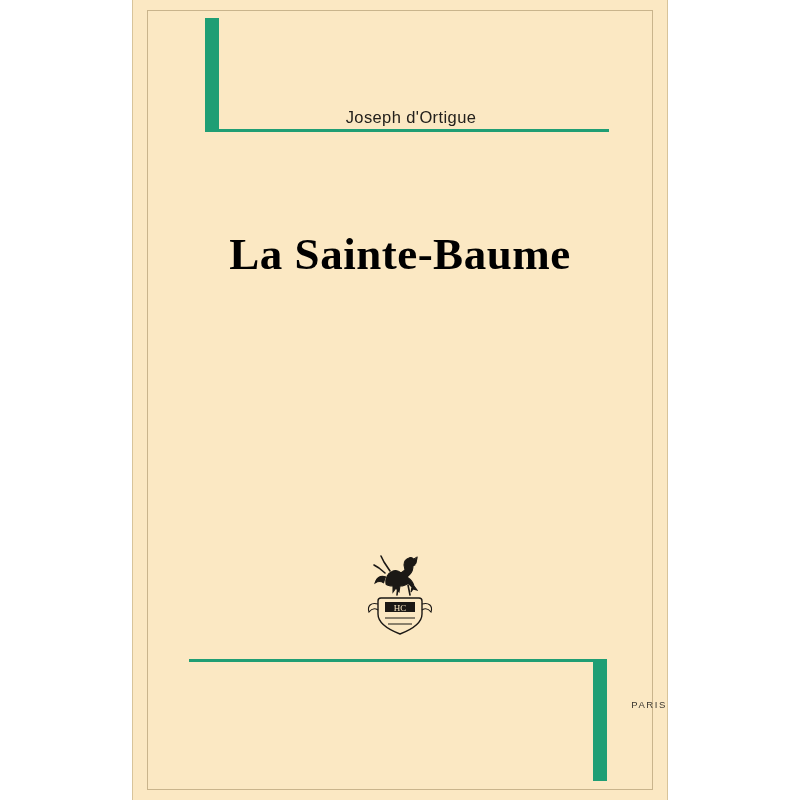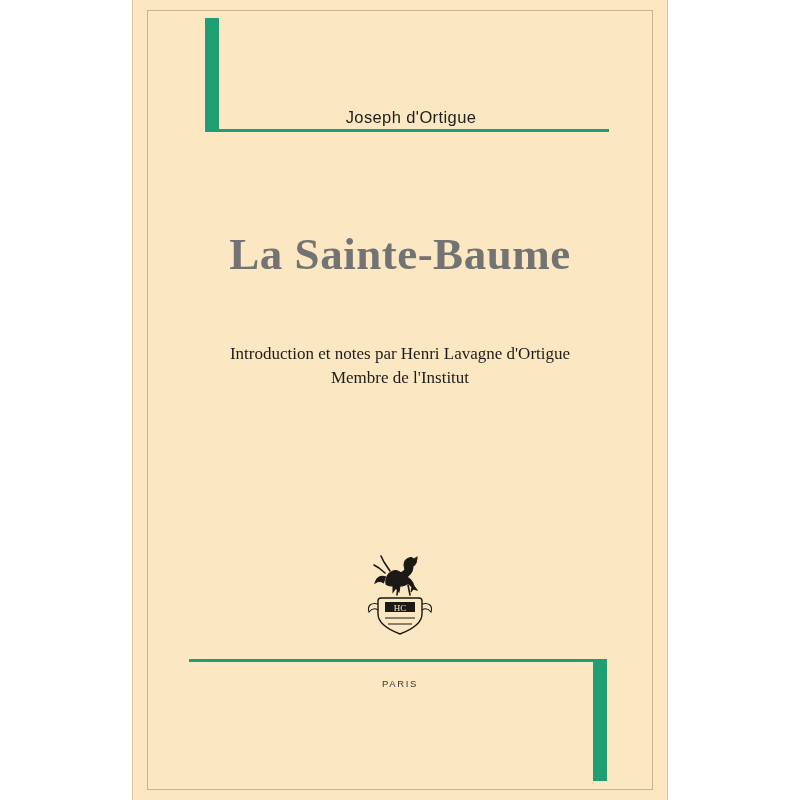--- a/index.html
+++ b/index.html
@@ -99,21 +99,21 @@
   #title {
     position: absolute;
     left: 0;
     right: 0;
     top: 228px;
     text-align: center;
     font-family: "Liberation Serif", serif;
     font-size: 45px;
     font-weight: bold;
     letter-spacing: 0.5px;
-    color: #737373;
+    color: #000000;
   }
 
   
   #subtitle {
     position: absolute;
     left: 0;
     right: 0;
     top: 342px;
     text-align: center;
     font-family: "Liberation Serif", serif;
@@ -144,22 +144,22 @@
     text-align: center;
     font-family: "Liberation Sans", sans-serif;
     font-size: 14.5px;
     letter-spacing: 1.2px;
     color: #23201c;
   }
   #publisher-city {
     position: absolute;
     left: 0;
     right: 0;
-    top: 678px;
-    text-align: center;
+    top: 699px;
+    text-align: right;
     font-family: "Liberation Sans", sans-serif;
     font-size: 9.5px;
     letter-spacing: 1.6px;
     color: #3a362f;
   }
 </style>
 </head>
 <body>
 
 <div id="page">
@@ -168,24 +168,20 @@
 
     <div id="cover-inner-frame"></div>
 
     <div class="green-bar" id="bar-top-vertical"></div>
     <div class="green-bar" id="bar-top-horizontal"></div>
 
     <div id="author">Joseph d'Ortigue</div>
 
     <div id="title">La Sainte-Baume</div>
 
-    <div id="subtitle">
-      <span>Introduction et notes par Henri Lavagne d'Ortigue</span>
-      <span class="line2">Membre de l'Institut</span>
-    </div>
 
     <svg id="emblem" viewBox="0 0 90 100">
       <g fill="#1b1815" stroke="#1b1815">
 
         <path d="M31 44 C30 38 33 33 38 31 C41 30 44 31 46 33 L50 30 L49 25 C49 22 51 19 54 18 C56 17 58 18 59 20
                  L62 18 L61 23 L58 26 C58 29 57 32 55 34 L52 37 C55 39 58 42 59 46
                  L62 50 L58 49 L56 52 L57 47 L53 43 C51 45 48 46 45 46 L44 52 L41 48
                  L38 52 L38 46 C35 46 32 45 31 44 Z" stroke-width="1.1" fill="#1b1815"></path>
 
         <path d="M35 31 L29 22 M29 22 L26 16 M30 33 L24 28 M24 28 L19 25" stroke-width="1.6" fill="none" stroke-linecap="round"></path>

